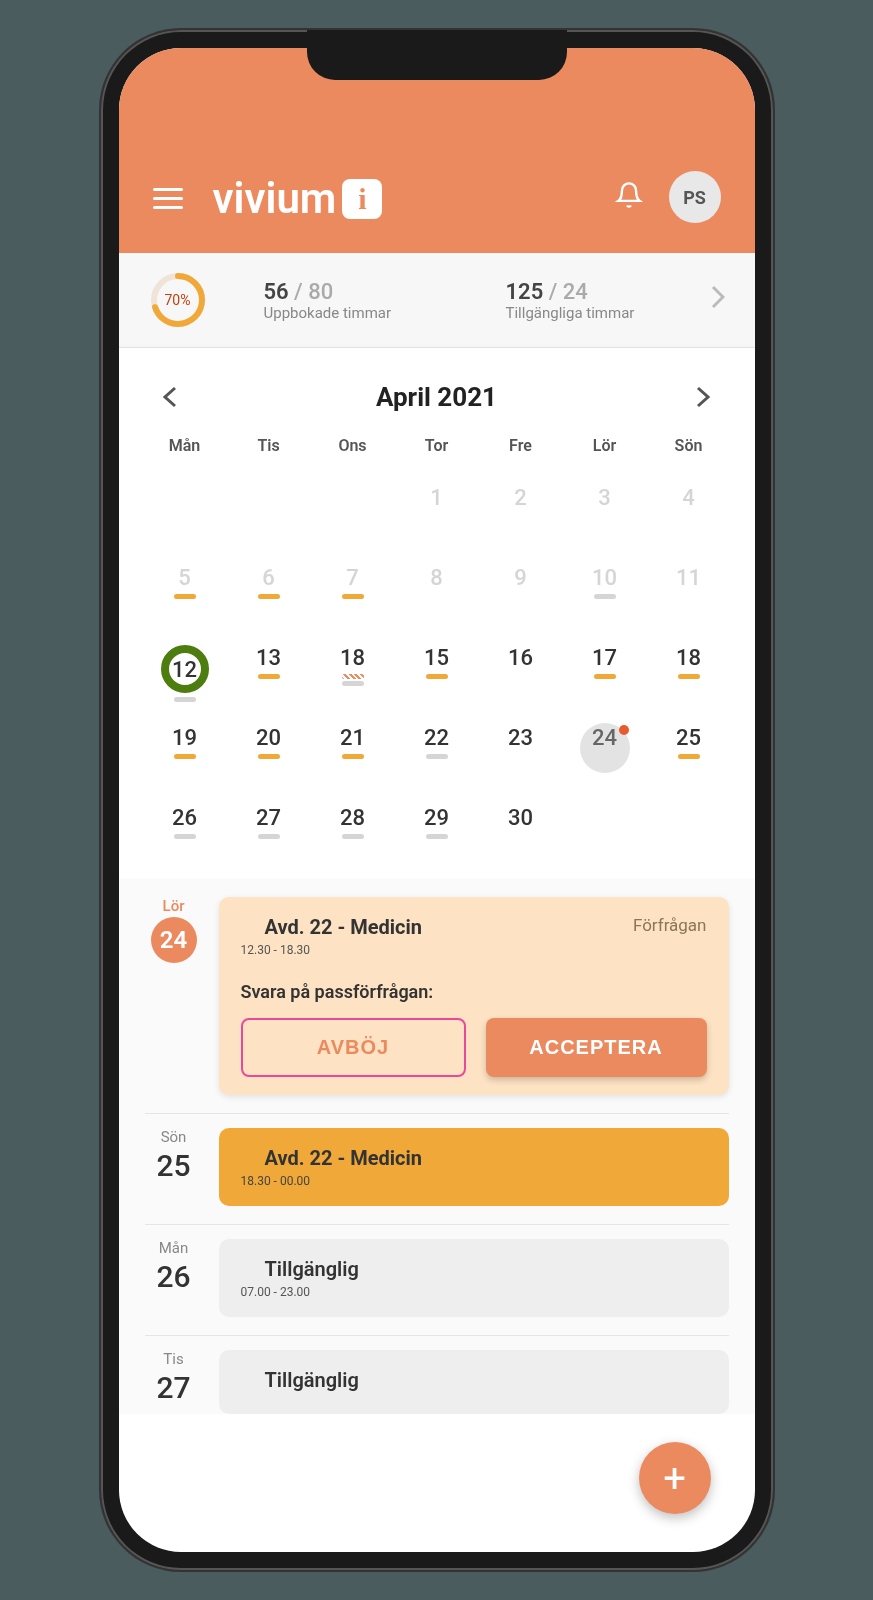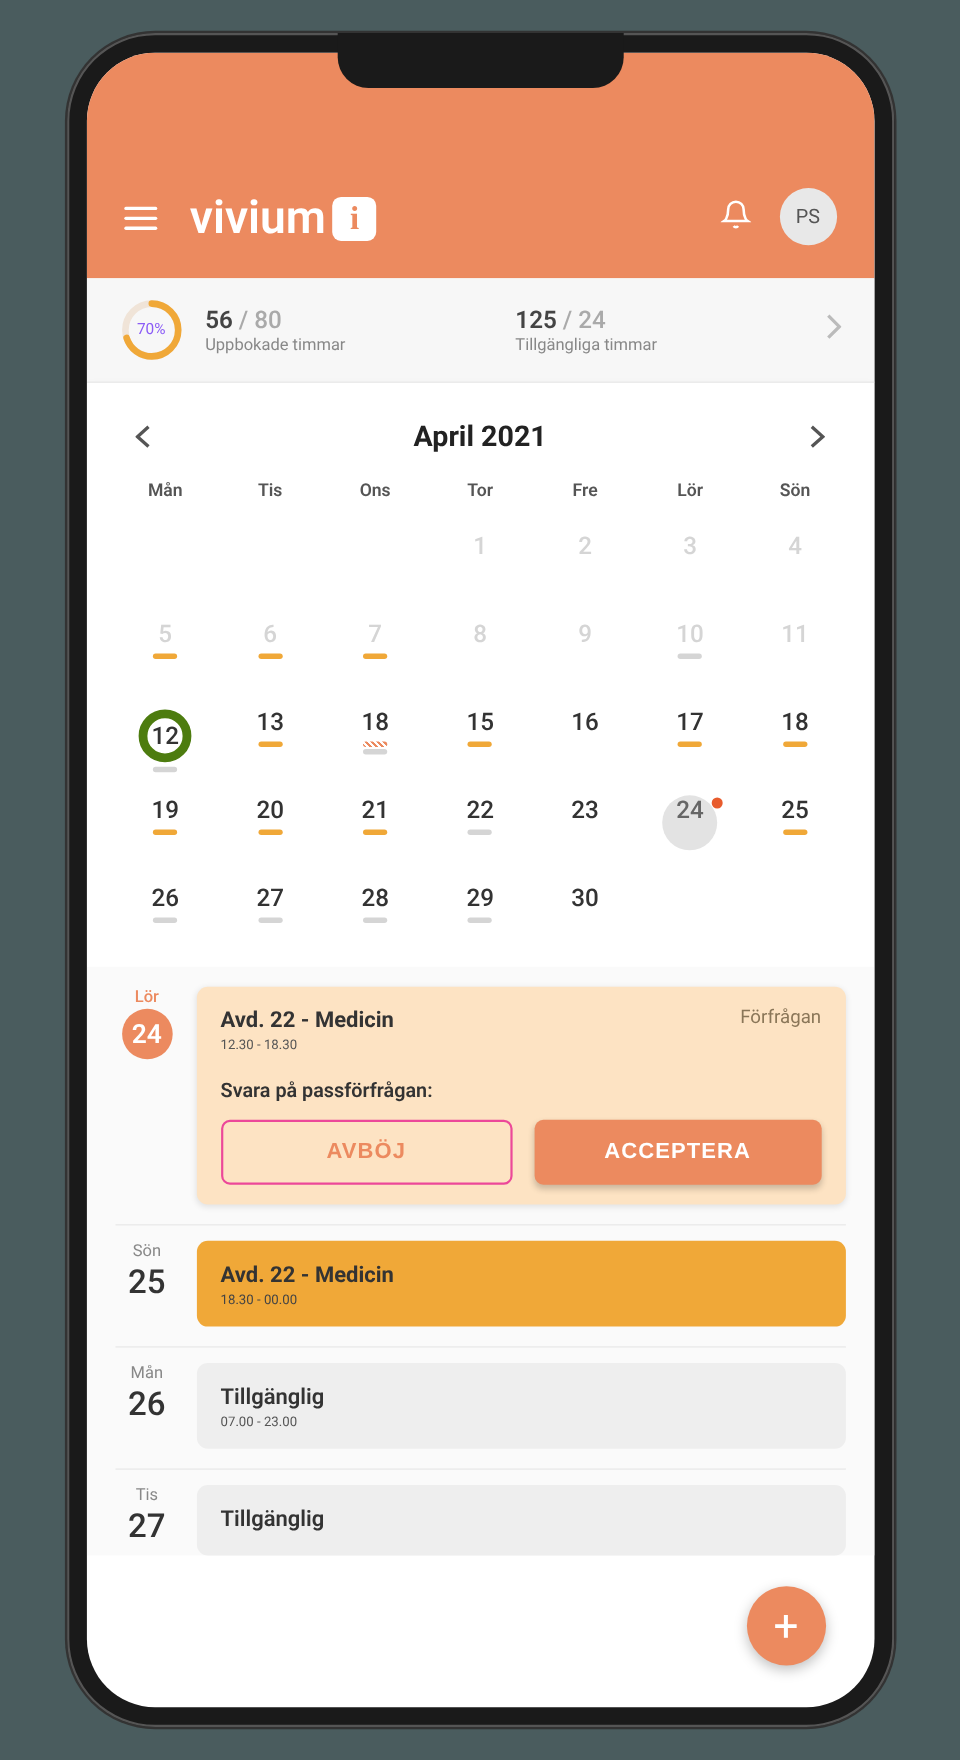--- a/index.html
+++ b/index.html
@@ -6,21 +6,21 @@
   body {
     font-family: -apple-system, BlinkMacSystemFont, 'Segoe UI', Roboto, Helvetica, Arial, sans-serif;
     background: #4a5c5e;
     display: flex;
     justify-content: center;
     align-items: center;
     min-height: 1600px;
     width: 873px;
   }
   .phone {
-    width: 752px;
+    width: 672px;
     height: 1540px;
     background: #1a1a1a;
     border-radius: 80px;
     padding: 18px;
     position: relative;
     box-shadow: 0 0 0 2px #333, inset 0 0 0 2px #555;
   }
   .screen {
     width: 100%;
     height: 100%;
@@ -77,41 +77,41 @@
   .avatar {
     width: 52px;
     height: 52px;
     border-radius: 50%;
     background: #e8e8e8;
     display: flex;
     align-items: center;
     justify-content: center;
     color: #555;
     font-size: 18px;
-    font-weight: 400;
+    font-weight: 700;
     cursor: pointer;
   }
   .stats-bar {
     background: #f7f7f7;
     border-bottom: 1px solid #e5e5e5;
     display: flex;
     align-items: center;
     padding: 18px 30px;
     gap: 20px;
     box-shadow: 0 2px 4px rgba(0,0,0,0.05);
   }
   .progress-ring { position: relative; width: 58px; height: 58px; }
   .progress-text {
     position: absolute;
     top: 50%; left: 50%;
     transform: translate(-50%, -50%);
     font-size: 14px;
-    color: #8b5cf6;
-  }
-  .stat-block { flex: 1; }
+    color: #c2410c;
+  }
+  .stat-block { flex: 1; margin-left: 37px; }
   .stat-numbers { font-size: 22px; font-weight: 600; color: #444; }
   .stat-numbers .dim { color: #aaa; font-weight: 500; }
   .stat-label { font-size: 15px; color: #888; }
   .chevron-right { color: #bbb; font-size: 26px; cursor: pointer; }
   .calendar {
     background: #fff;
     padding: 24px 24px 10px 24px;
     box-shadow: 0 4px 10px rgba(0,0,0,0.08);
   }
   .cal-header {
@@ -194,21 +194,21 @@
     align-items: center;
     justify-content: center;
     color: #fff;
     font-size: 24px;
     font-weight: 600;
     margin: 2px auto 0;
   }
   .event-card { flex: 1; border-radius: 10px; padding: 18px 22px; }
   .card-request { background: #fde3c3; box-shadow: 0 2px 6px rgba(0,0,0,0.1); }
   .card-request-header { display: flex; justify-content: space-between; align-items: flex-start; }
-  .card-title { font-size: 20px; font-weight: 700; color: #333; }
+  .card-title { font-size: 20px; font-weight: 700; color: #333; margin-left: 24px; }
   .card-status { font-size: 17px; color: #8a7658; }
   .card-time { font-size: 12px; color: #555; margin-top: 4px; }
   .card-prompt { font-size: 18px; font-weight: 600; color: #333; margin-top: 24px; }
   .card-actions { display: flex; gap: 20px; margin-top: 16px; }
   .btn {
     flex: 1;
     padding: 16px 0;
     border-radius: 8px;
     font-size: 20px;
     font-weight: 600;

